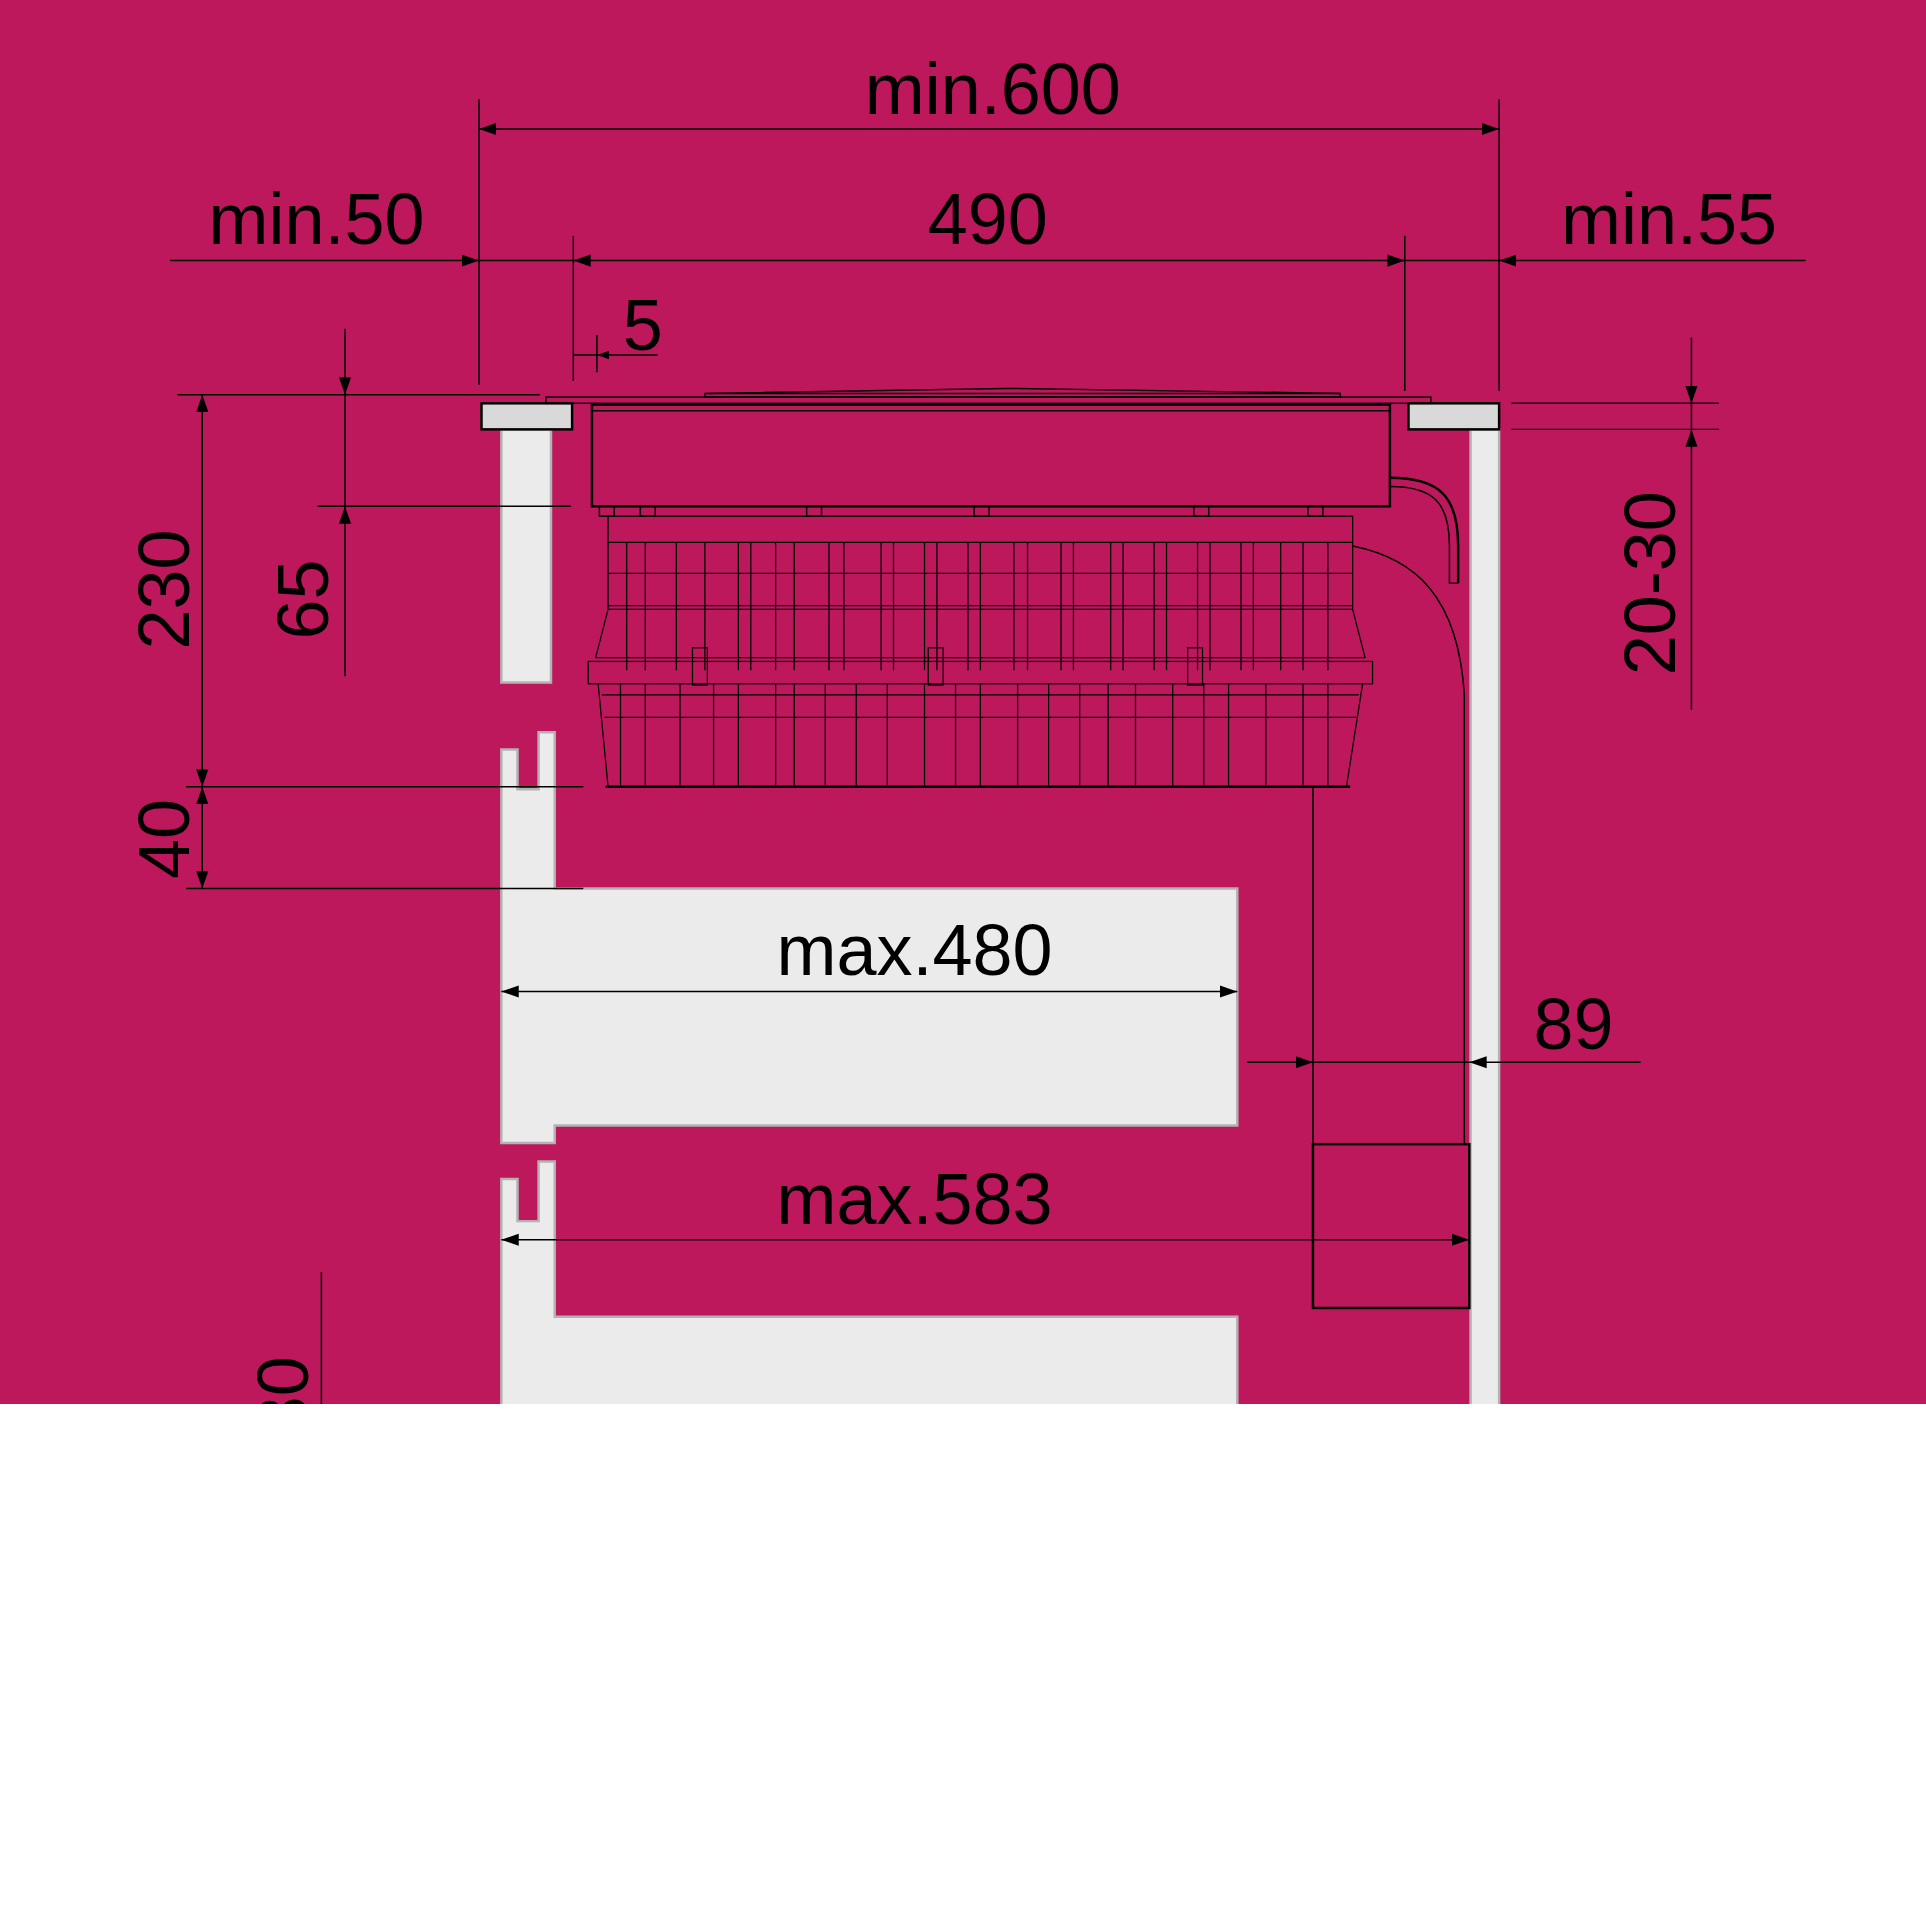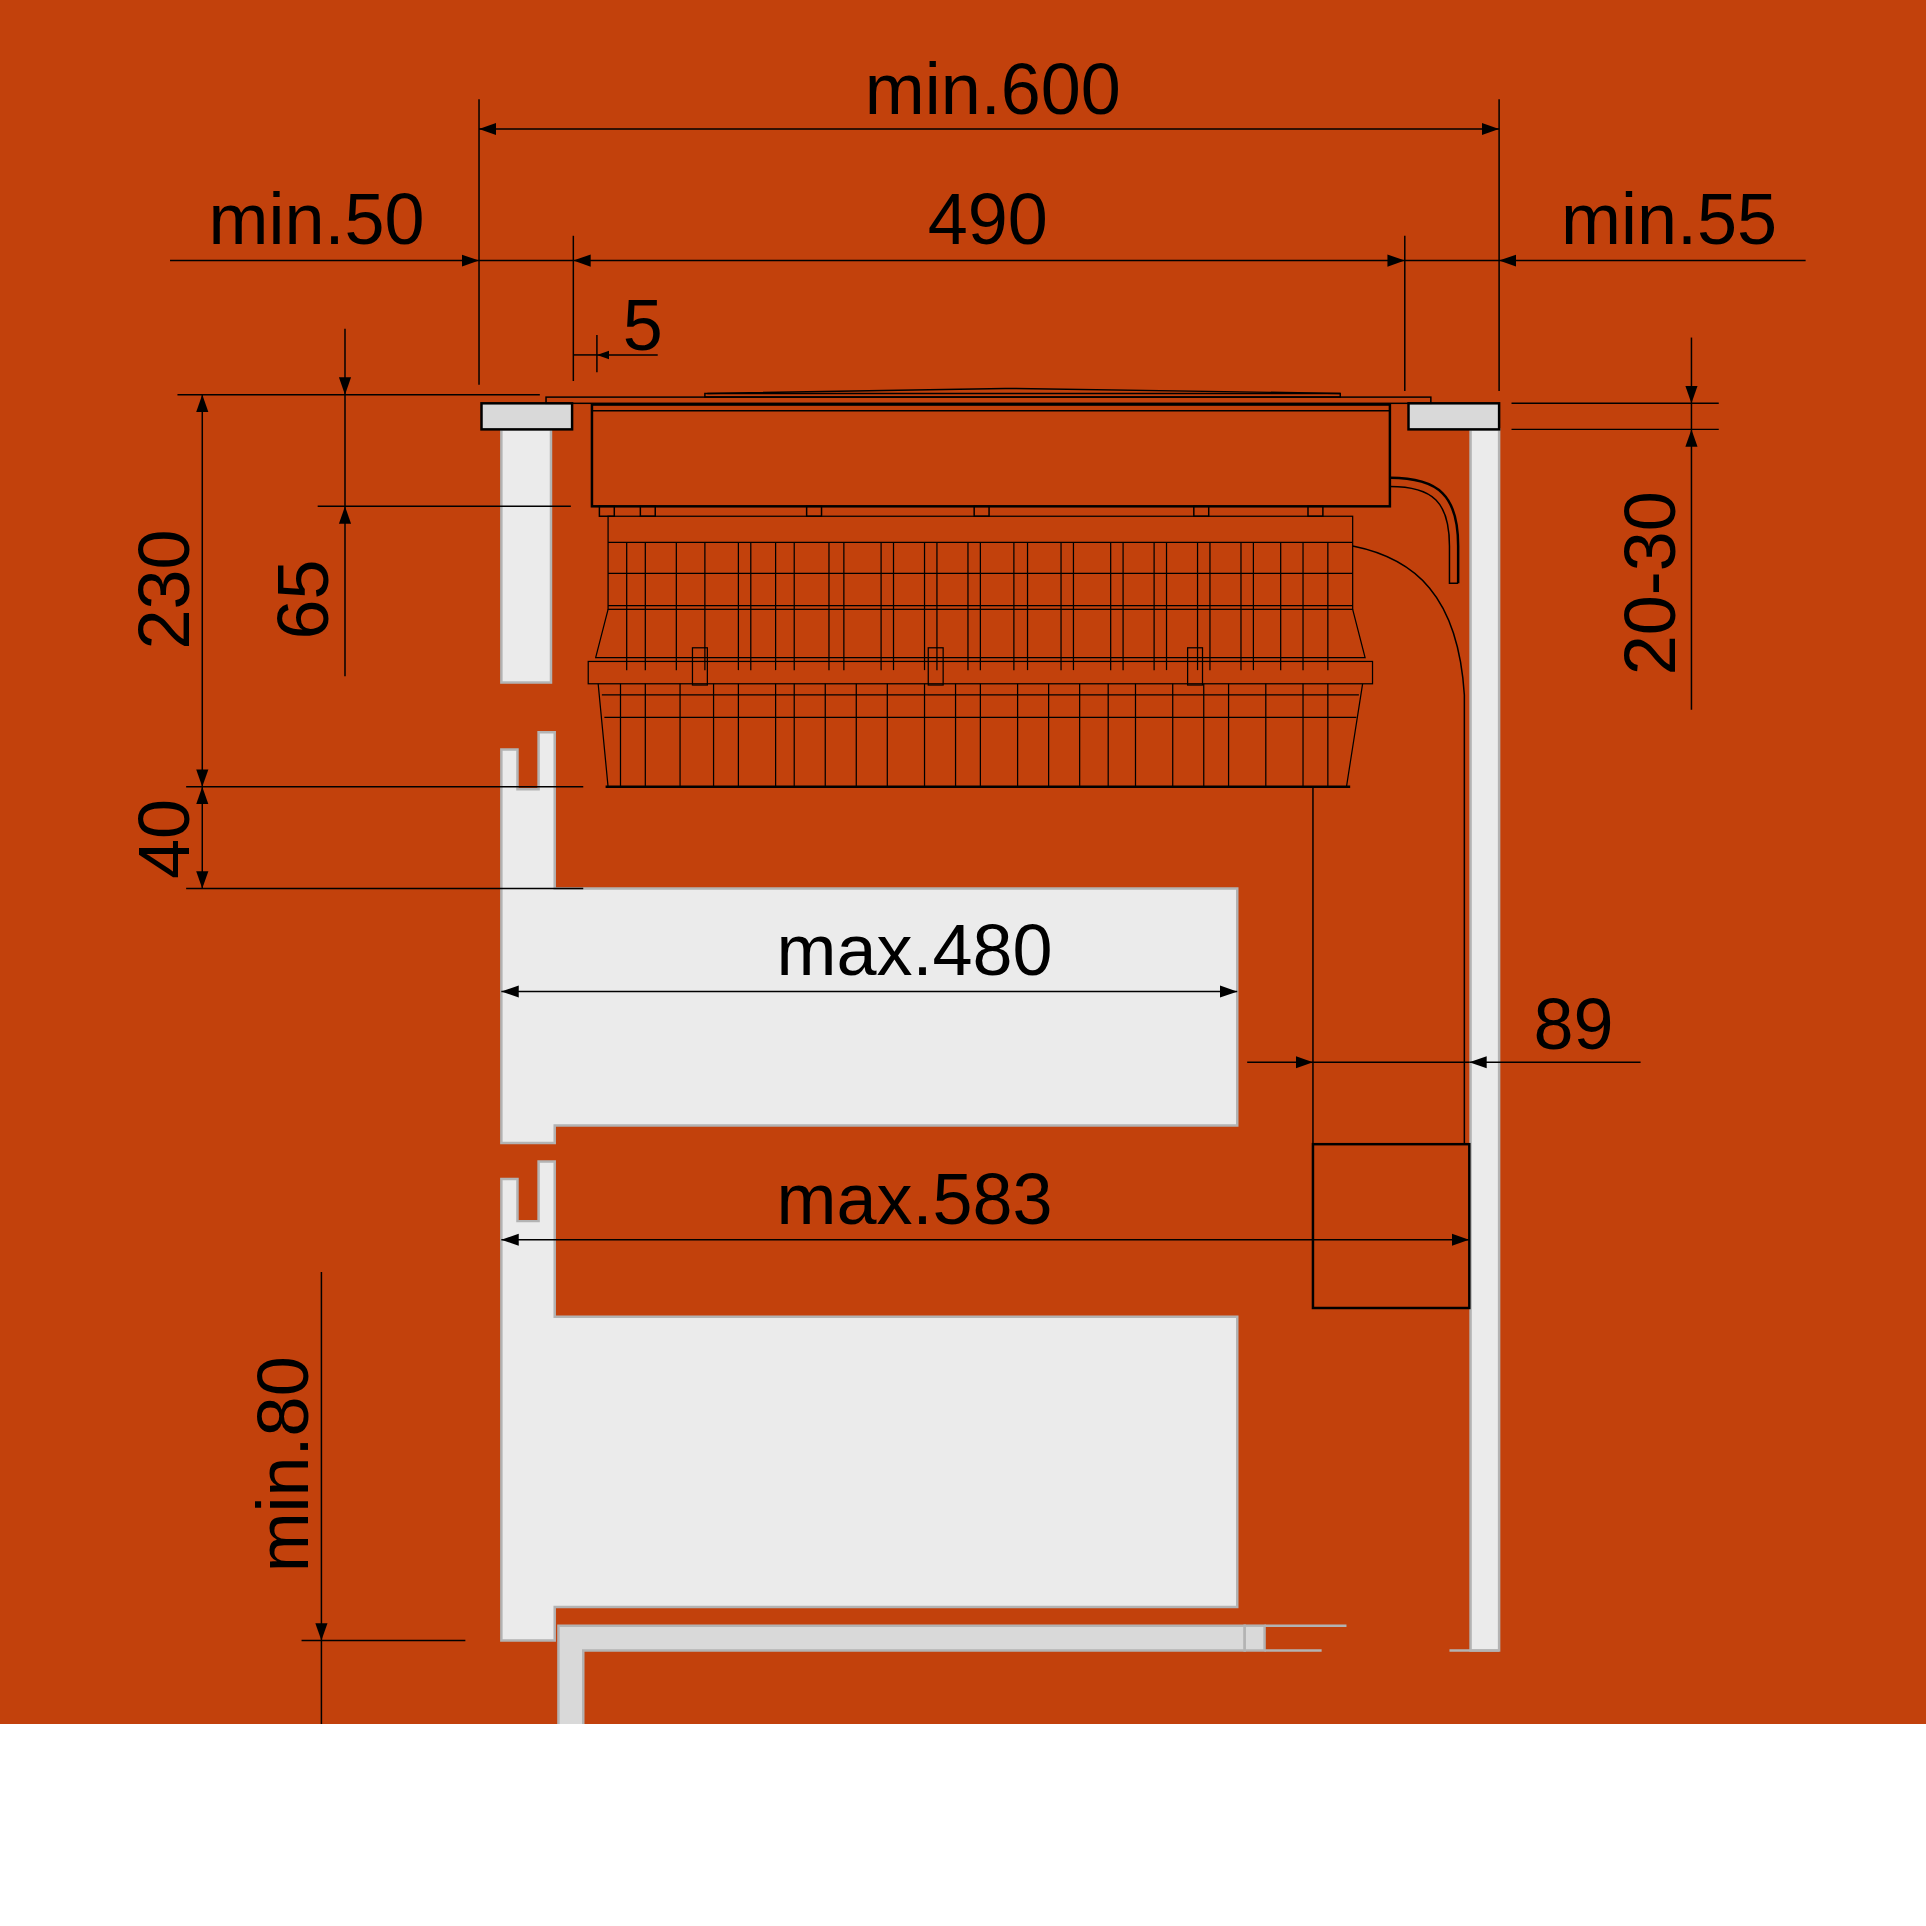--- a/index.html
+++ b/index.html
@@ -1,16 +1,16 @@
 <!DOCTYPE html>
 <html style="font-size:7.7px"><head>
 <meta charset="utf-8">
 <style>
   html,body{margin:0;padding:0;background:#ffffff;}
-  #canvas{width:1926px;height:1724px;position:relative;background:#c2410c;}
+  #canvas{width:1926px;height:1404px;position:relative;background:#be185d;}
   svg{display:block;}
   .dim-text{font-family:"Liberation Sans","DejaVu Sans",sans-serif;fill:#000;}
   .ln{stroke:#000;stroke-width:1.2;fill:none;}
   .ln-thick{stroke:#000;stroke-width:2;fill:none;}
   .gray{stroke:#b3b3b3;stroke-width:2;fill:#ebebeb;}
   .gray-dark{stroke:#b3b3b3;stroke-width:2;fill:#d9d9d9;}
   .gray-line{stroke:#b3b3b3;stroke-width:2;fill:none;}
   .counter{stroke:#000;stroke-width:2;fill:#d9d9d9;}
   .basket{stroke:#000;stroke-width:1;fill:none;}
 </style>

